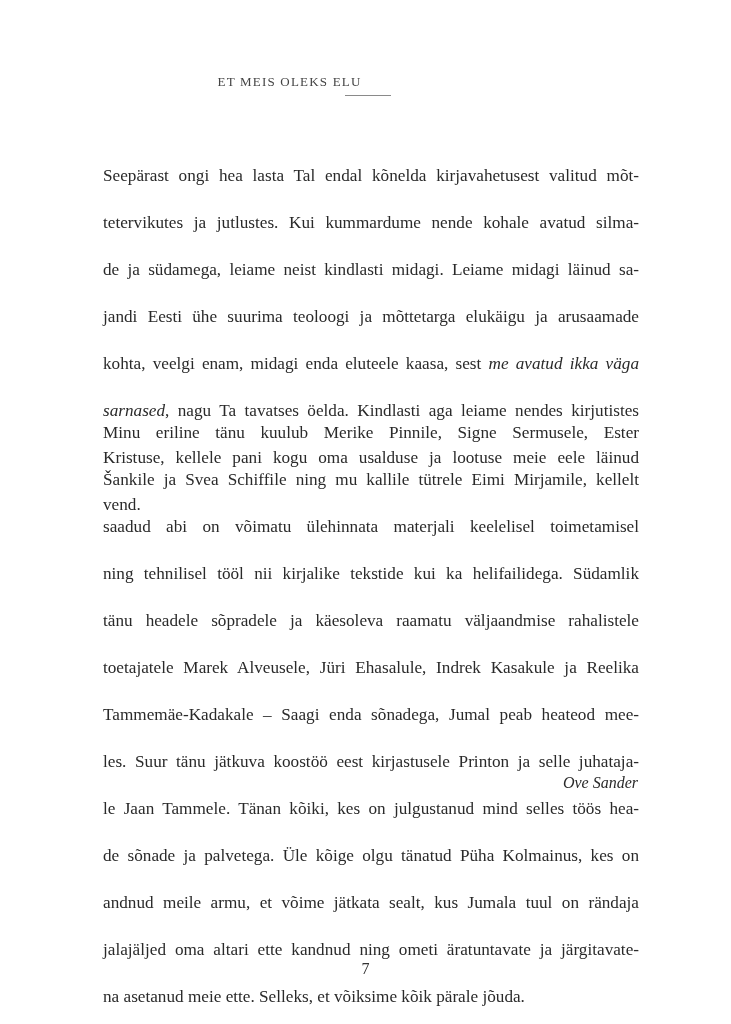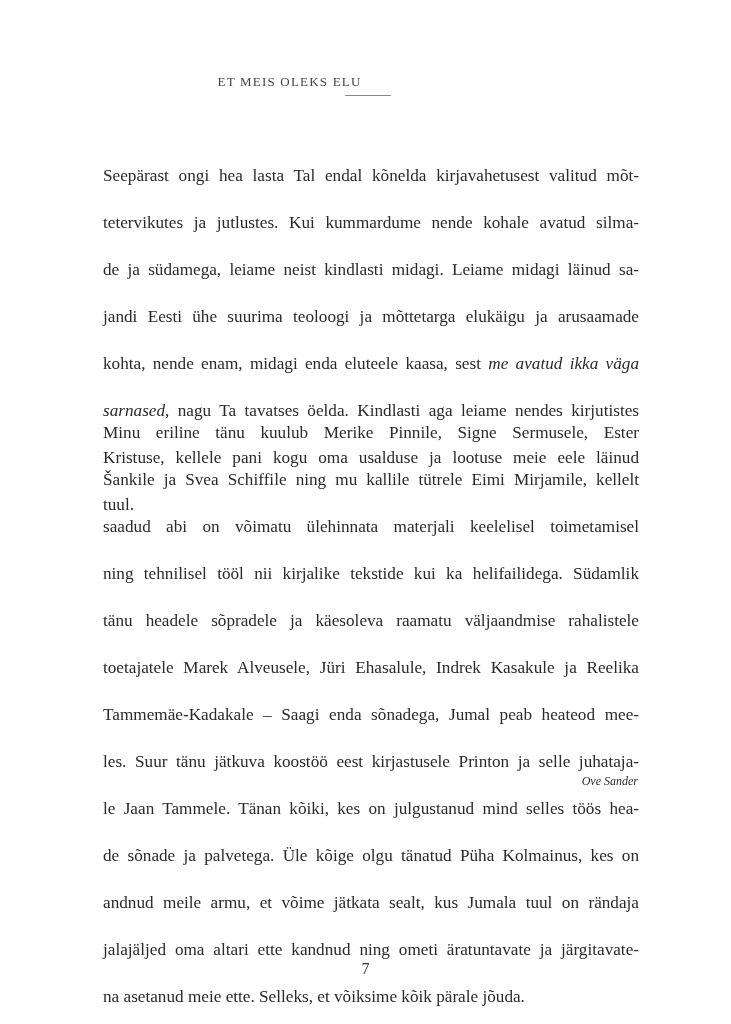--- a/index.html
+++ b/index.html
@@ -52,21 +52,21 @@
     }
     .body-text .line.last {
       text-align-last: left;
     }
     .para1 { top: 142px; }
     .para2 { top: 399px; }
     .signature {
       position: absolute;
       top: 774px;
       right: 93px;
-      font-size: 12px;
+      font-size: 16px;
       font-style: italic;
     }
     .page-number {
       position: absolute;
       top: 960px;
       left: 0;
       width: 731px;
       text-align: center;
       font-size: 16px;
       color: #333333;
@@ -79,24 +79,24 @@
 <div>
 
   <div class="running-head">ET MEIS OLEKS ELU</div>
   <div class="running-head-rule"></div>
 
   <div class="body-text para1">
     <span class="line">Seepärast ongi hea lasta Tal endal kõnelda kirjavahetusest valitud mõt-</span>
     <span class="line">tetervikutes ja jutlustes. Kui kummardume nende kohale avatud silma-</span>
     <span class="line">de ja südamega, leiame neist kindlasti midagi. Leiame midagi läinud sa-</span>
     <span class="line">jandi Eesti ühe suurima teoloogi ja mõttetarga elukäigu ja arusaamade</span>
-    <span class="line"><span>kohta, nende enam, midagi enda eluteele kaasa, sest </span><em>me avatud ikka väga</em></span>
+    <span class="line"><span>kohta, veelgi enam, midagi enda eluteele kaasa, sest </span><em>me avatud ikka väga</em></span>
     <span class="line"><em>sarnased</em><span>, nagu Ta tavatses öelda. Kindlasti aga leiame nendes kirjutistes</span></span>
     <span class="line">Kristuse, kellele pani kogu oma usalduse ja lootuse meie eele läinud</span>
-    <span class="line last">tuul.</span>
+    <span class="line last">vend.</span>
   </div>
 
   <div class="body-text para2">
     <span class="line">Minu eriline tänu kuulub Merike Pinnile, Signe Sermusele, Ester</span>
     <span class="line">Šankile ja Svea Schiffile ning mu kallile tütrele Eimi Mirjamile, kellelt</span>
     <span class="line">saadud abi on võimatu ülehinnata materjali keelelisel toimetamisel</span>
     <span class="line">ning tehnilisel tööl nii kirjalike tekstide kui ka helifailidega. Südamlik</span>
     <span class="line">tänu headele sõpradele ja käesoleva raamatu väljaandmise rahalistele</span>
     <span class="line">toetajatele Marek Alveusele, Jüri Ehasalule, Indrek Kasakule ja Reelika</span>
     <span class="line">Tammemäe-Kadakale – Saagi enda sõnadega, Jumal peab heateod mee-</span>

